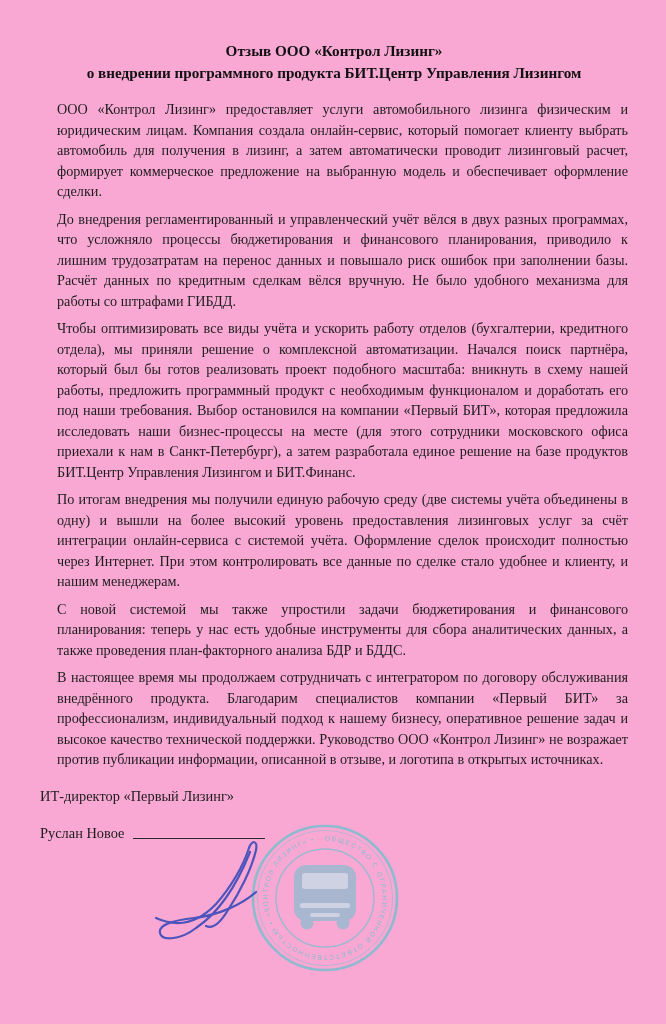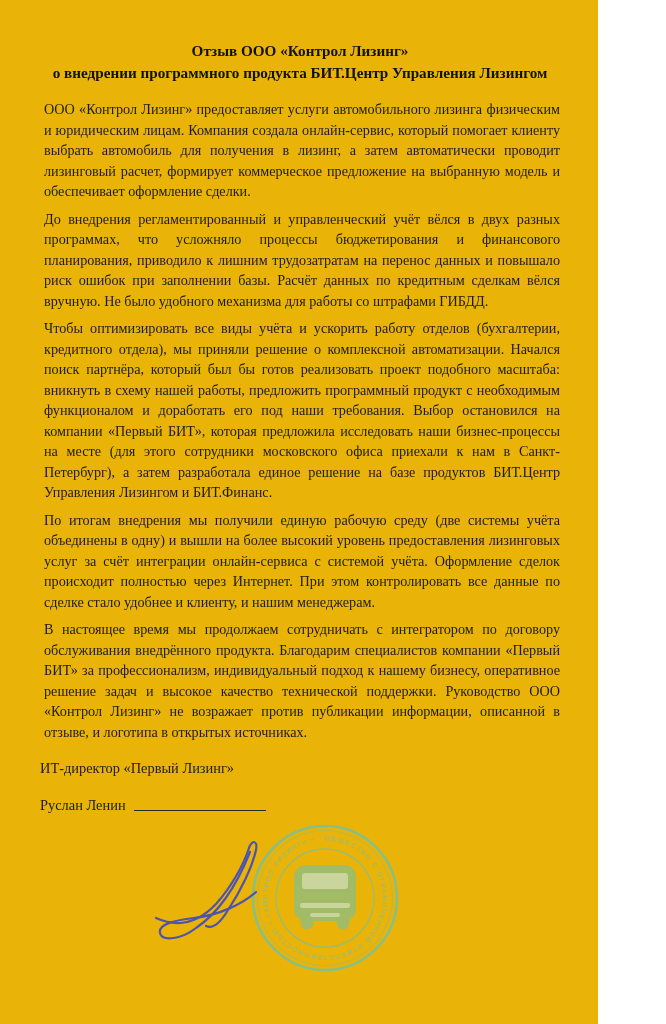--- a/index.html
+++ b/index.html
@@ -9,36 +9,36 @@
   }
   body {
     width: 666px;
     height: 1024px;
     overflow: hidden;
     font-family: "Liberation Serif", serif;
     color: #1c1c1c;
   }
   .page {
     position: relative;
-    width: 598px;
+    width: 666px;
     height: 1024px;
     box-sizing: border-box;
     padding: 40px 38px 8px 40px;
-    background: #eab308;
+    background: #f9a8d4;
   }
   .title {
     text-align: center;
     font-weight: bold;
     font-size: 15.2px;
     line-height: 22px;
     margin-bottom: 15px;
     color: #111111;
   }
   .body-text p.para {
-    margin: 0 0 7px 4px;
+    margin: 0 0 7px 17px;
     font-size: 14.2px;
     line-height: 20.5px;
     text-align: justify;
     text-justify: inter-word;
   }
   .signature-block {
     position: relative;
     margin-top: 16px;
     z-index: 2;
   }
@@ -87,27 +87,28 @@
   <div class="title">
     <div>Отзыв ООО «Контрол Лизинг»</div>
     <div>о внедрении программного продукта БИТ.Центр Управления Лизингом</div>
   </div>
 
   <div class="body-text">
     <p class="para">ООО «Контрол Лизинг» предоставляет услуги автомобильного лизинга физическим и юридическим лицам. Компания создала онлайн-сервис, который помогает клиенту выбрать автомобиль для получения в лизинг, а затем автоматически проводит лизинговый расчет, формирует коммерческое предложение на выбранную модель и обеспечивает оформление сделки.</p>
     <p class="para">До внедрения регламентированный и управленческий учёт вёлся в двух разных программах, что усложняло процессы бюджетирования и финансового планирования, приводило к лишним трудозатратам на перенос данных и повышало риск ошибок при заполнении базы. Расчёт данных по кредитным сделкам вёлся вручную. Не было удобного механизма для работы со штрафами ГИБДД.</p>
     <p class="para">Чтобы оптимизировать все виды учёта и ускорить работу отделов (бухгалтерии, кредитного отдела), мы приняли решение о комплексной автоматизации. Начался поиск партнёра, который был бы готов реализовать проект подобного масштаба: вникнуть в схему нашей работы, предложить программный продукт с необходимым функционалом и доработать его под наши требования. Выбор остановился на компании «Первый БИТ», которая предложила исследовать наши бизнес-процессы на месте (для этого сотрудники московского офиса приехали к нам в Санкт-Петербург), а затем разработала единое решение на базе продуктов БИТ.Центр Управления Лизингом и БИТ.Финанс.</p>
     <p class="para">По итогам внедрения мы получили единую рабочую среду (две системы учёта объединены в одну) и вышли на более высокий уровень предоставления лизинговых услуг за счёт интеграции онлайн-сервиса с системой учёта. Оформление сделок происходит полностью через Интернет. При этом контролировать все данные по сделке стало удобнее и клиенту, и нашим менеджерам.</p>
+    <p class="para">С новой системой мы также упростили задачи бюджетирования и финансового планирования: теперь у нас есть удобные инструменты для сбора аналитических данных, а также проведения план-факторного анализа БДР и БДДС.</p>
     <p class="para">В настоящее время мы продолжаем сотрудничать с интегратором по договору обслуживания внедрённого продукта. Благодарим специалистов компании «Первый БИТ» за профессионализм, индивидуальный подход к нашему бизнесу, оперативное решение задач и высокое качество технической поддержки. Руководство ООО «Контрол Лизинг» не возражает против публикации информации, описанной в отзыве, и логотипа в открытых источниках.</p>
   </div>
 
   <div class="signature-block">
     <div class="signature-position">ИТ-директор «Первый Лизинг»</div>
     <div class="signature-name-row">
-      <span>Руслан Ленин</span><span class="signature-line"></span>
+      <span>Руслан Новое</span><span class="signature-line"></span>
     </div>
   </div>
 
   <svg class="signature-ink" viewBox="0 0 172 102" xmlns="http://www.w3.org/2000/svg" aria-hidden="true">
     <g fill="none" stroke="#3f4dbb" stroke-width="2.2" stroke-linecap="round" opacity="0.92">
       <path d="M 28,80 C 50,90 70,85 88,66 C 104,48 116,26 121,10 C 124,2 130,2 128,12 C 124,30 112,54 100,72 C 94,82 86,92 78,88"></path>
       <path d="M 122,14 C 110,44 92,74 68,90 C 54,101 34,104 32,95 C 30,86 48,82 66,80 C 92,77 114,66 128,54"></path>
     </g>
   </svg>
 

